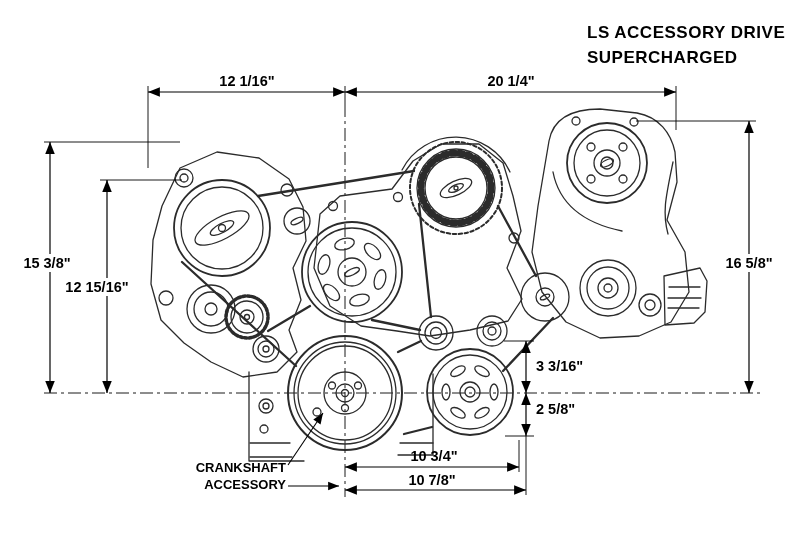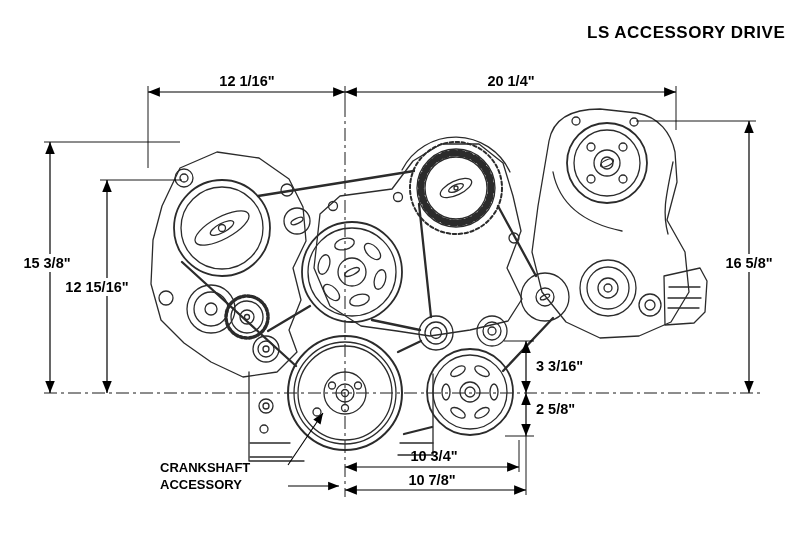--- a/index.html
+++ b/index.html
@@ -5,21 +5,21 @@
   html,body{margin:0;padding:0;background:#fff;}
   .canvas{position:relative;width:800px;height:533px;background:#fff;overflow:hidden;
           font-family:"Liberation Sans",sans-serif;color:#000;}
   .canvas svg{position:absolute;left:0;top:0;}
   .lbl{position:absolute;font-weight:bold;white-space:nowrap;}
   .title{font-size:17px;line-height:1.45;letter-spacing:.5px;}
   .dim{font-size:14.5px;}
   .dim.above{transform:translate(-50%,-100%);}
   .dim.online{transform:translate(-50%,-50%);background:#fff;padding:1px 3px;}
   .dim.rightof{transform:translate(0,-50%);}
-  .callout{font-size:13px;line-height:1.3;text-align:left;}
+  .callout{font-size:13px;line-height:1.3;text-align:right;}
 </style>
 </head>
 <body>
 
 <div class="canvas">
 
 <svg width="800" height="533" viewBox="0 0 800 533">
   <defs>
     <marker id="arr" viewBox="0 0 10 10" refX="9.5" refY="5" markerWidth="11" markerHeight="11" orient="auto-start-reverse">
       <path d="M0.5,1.4 L9.5,5 L0.5,8.6 Z" fill="#000"></path>
@@ -219,20 +219,21 @@
   </g>
 
   <g stroke="#000" stroke-width="1.1" fill="none">
     <path d="M288 465 L323 413" marker-end="url(#arr)"></path>
     <path d="M288 486 L339 486" marker-end="url(#arr)"></path>
   </g>
 </svg>
 
 <div class="lbl title" style="left:587px;top:21px;">
   <div>LS ACCESSORY DRIVE</div>
+  <div>SUPERCHARGED</div>
 </div>
 
 <div class="lbl dim above" style="left:247px;top:89px;">12 1/16"</div>
 <div class="lbl dim above" style="left:511px;top:89px;">20 1/4"</div>
 <div class="lbl dim online" style="left:47px;top:263px;">15 3/8"</div>
 <div class="lbl dim online" style="left:97px;top:287px;">12 15/16"</div>
 <div class="lbl dim online" style="left:749px;top:263px;">16 5/8"</div>
 <div class="lbl dim rightof" style="left:536px;top:366px;">3 3/16"</div>
 <div class="lbl dim rightof" style="left:536px;top:409px;">2 5/8"</div>
 <div class="lbl dim above" style="left:434px;top:464px;">10 3/4"</div>

